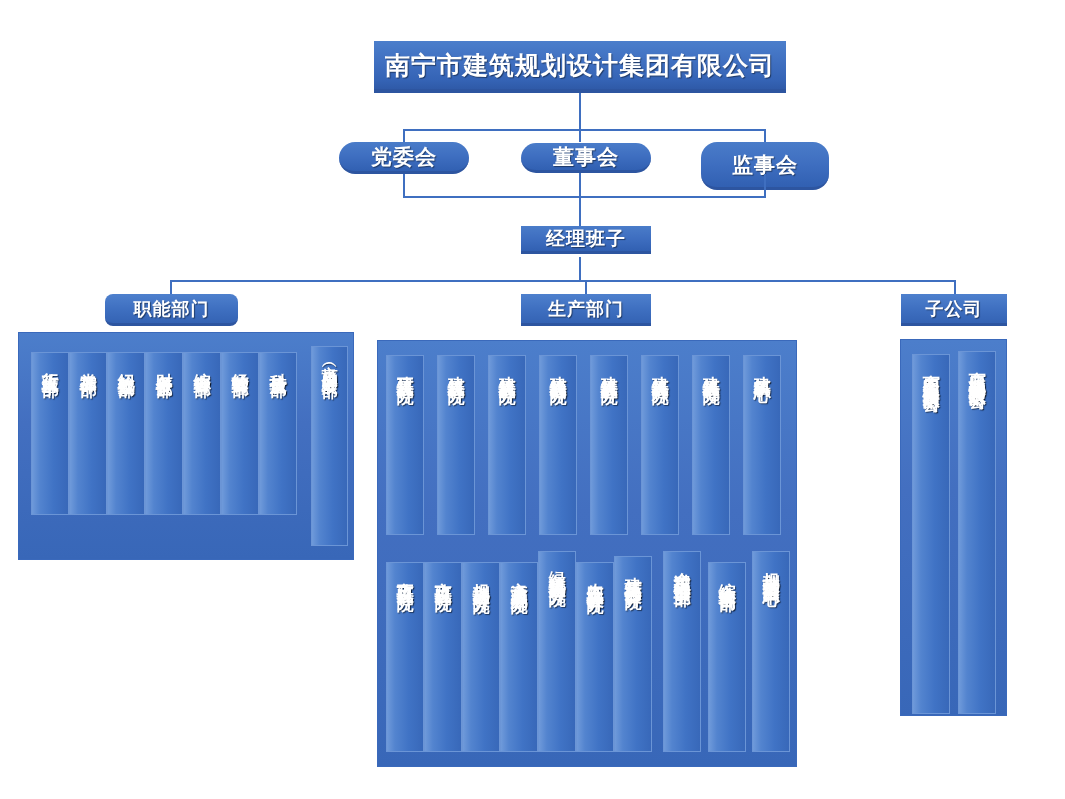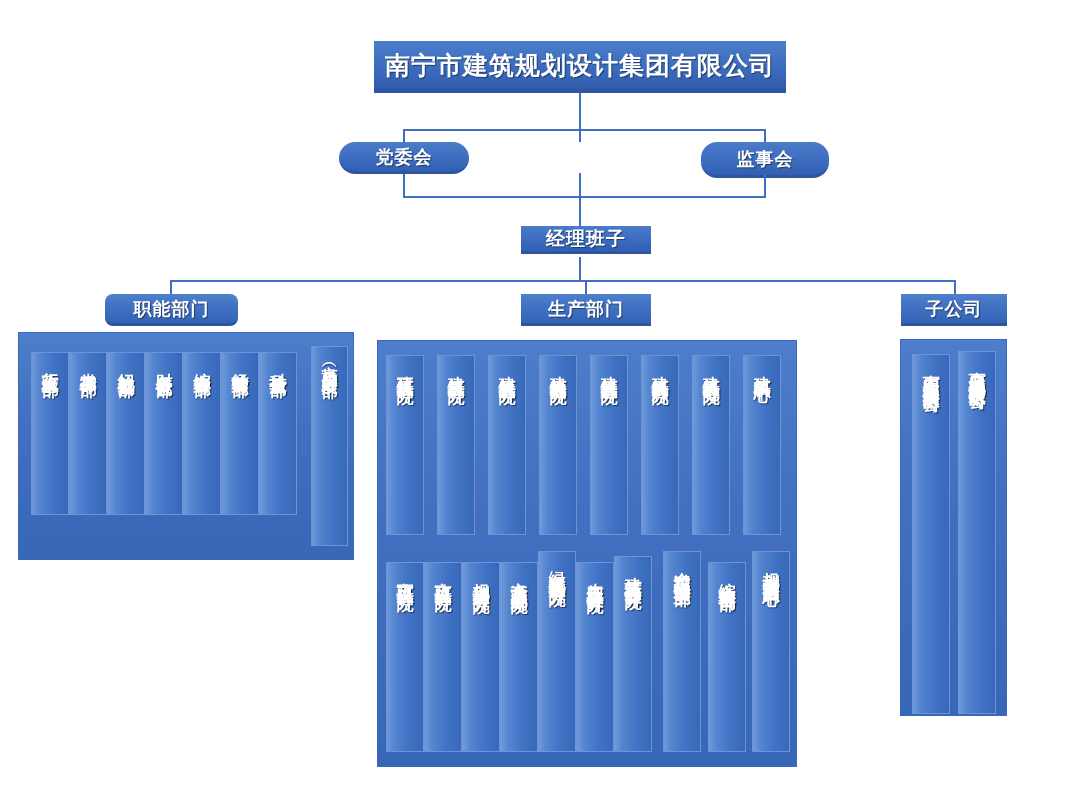--- a/index.html
+++ b/index.html
@@ -24,21 +24,21 @@
     letter-spacing:1px;
   }
   .node.lvl1{
     background:linear-gradient(to bottom,#4b7ecb 0%,#3f6fc0 45%,#3564b6 80%,#2f5aa8 100%);
     border-bottom:4px solid #2d55a0;
     font-size:25px;
   }
   .node.lvl2{
     background:linear-gradient(to bottom,#4a7cc9 0%,#3e6ec0 50%,#3160b2 100%);
     border-bottom:3px solid #2d55a0;
-    font-size:18px;
+    font-size:21px;
     border-radius:16px;
   }
   .node.lvl3{
     background:linear-gradient(to bottom,#4a7cc9 0%,#3e6ec0 50%,#3160b2 100%);
     border-bottom:3px solid #2d55a0;
     font-size:19px;
   }
   .node.cat{
     background:linear-gradient(to bottom,#4e80cd 0%,#3f70c1 50%,#3463b4 100%);
     border-bottom:3px solid #2d55a0;
@@ -91,21 +91,22 @@
 
   <div class="node lvl1" style="left:374px;top:41px;width:412px;height:52px;">南宁市建筑规划设计集团有限公司</div>
 
   <div class="conn v" style="left:579px;top:93px;width:2px;height:36px;"></div>
   <div class="conn h" style="left:403px;top:129px;width:363px;height:2px;"></div>
   <div class="conn v" style="left:403px;top:129px;width:2px;height:13px;"></div>
   <div class="conn v" style="left:579px;top:129px;width:2px;height:13px;"></div>
   <div class="conn v" style="left:764px;top:129px;width:2px;height:13px;"></div>
 
   <div class="node lvl2" style="left:339px;top:142px;width:130px;height:32px;">党委会</div>
-  <div class="node lvl2" style="left:701px;top:142px;width:128px;height:36px;">监事会</div>
+  <div class="node lvl2" style="left:521px;top:143px;width:130px;height:30px;">董事会</div>
+  <div class="node lvl2" style="left:701px;top:142px;width:128px;height:48px;">监事会</div>
 
   <div class="conn v" style="left:403px;top:174px;width:2px;height:23px;"></div>
   <div class="conn v" style="left:764px;top:174px;width:2px;height:23px;"></div>
   <div class="conn h" style="left:403px;top:196px;width:363px;height:2px;"></div>
   <div class="conn v" style="left:579px;top:173px;width:2px;height:53px;"></div>
 
   <div class="node lvl3" style="left:521px;top:226px;width:130px;height:28px;">经理班子</div>
 
   <div class="conn v" style="left:579px;top:257px;width:2px;height:24px;"></div>
   <div class="conn h" style="left:170px;top:280px;width:786px;height:2px;"></div>

